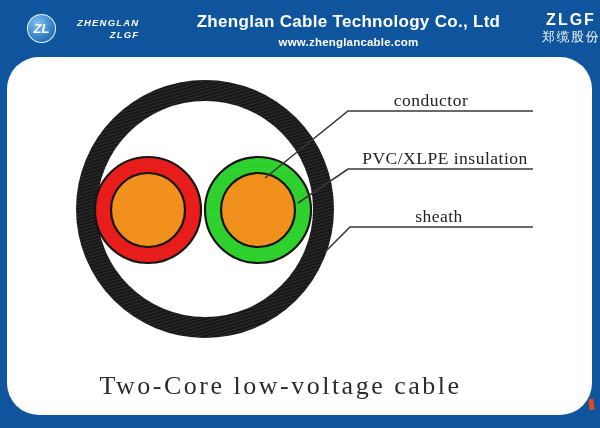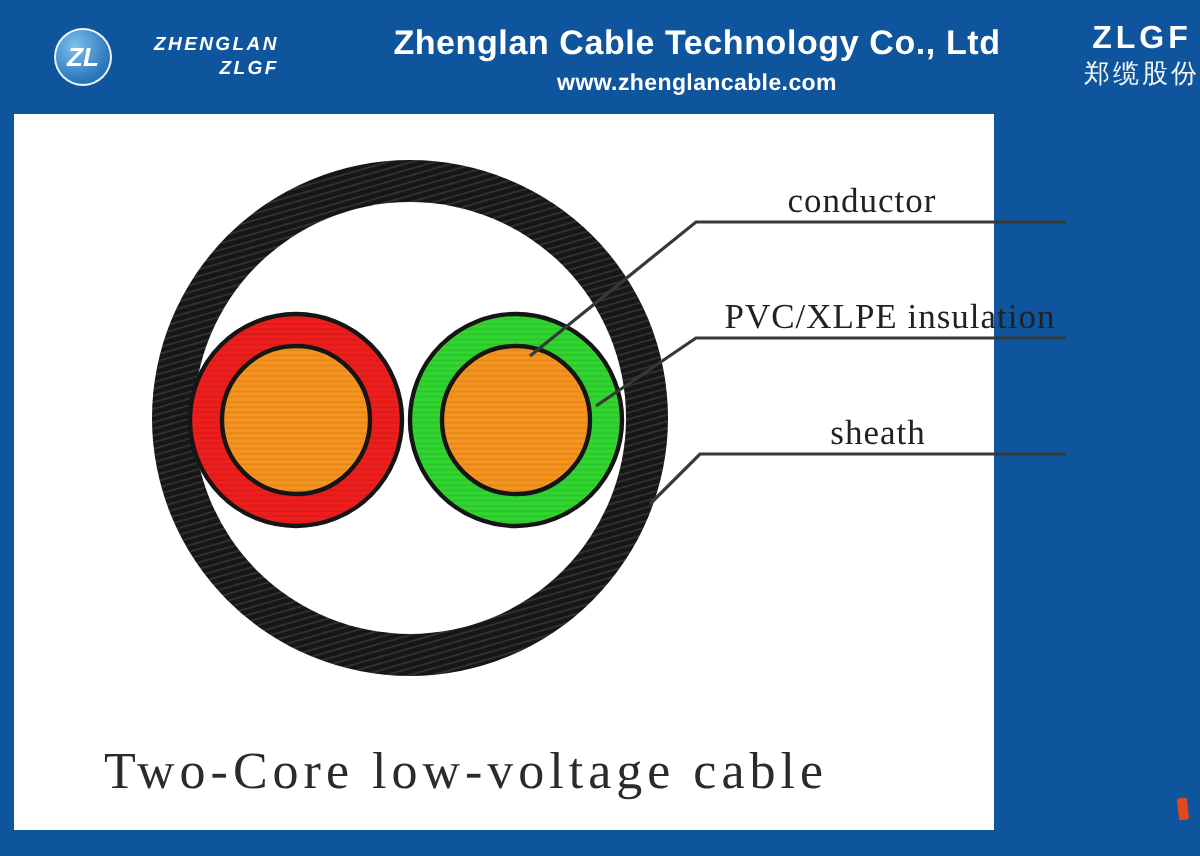--- a/index.html
+++ b/index.html
@@ -23,22 +23,23 @@
   .logo-words{color:#fff;font-weight:bold;font-style:italic;font-size:9.5px;
     letter-spacing:1.2px;line-height:1.2;text-align:right;}
   .header-center{flex:1;text-align:center;color:#fff;padding-top:2px;}
   .header-title{font-size:17px;font-weight:bold;letter-spacing:.3px;}
   .header-site{font-size:11.5px;font-weight:bold;margin-top:4px;letter-spacing:.2px;}
   .logo-right{text-align:center;color:#fff;}
   .zlgf{font-size:16px;font-weight:bold;letter-spacing:2px;line-height:1;}
   .zlgf-sub{font-size:13px;letter-spacing:1.5px;margin-top:0;opacity:.95;}
   
   .content{
-    position:absolute;left:7px;top:57px;width:490px;height:358px;
+    position:absolute;left:7px;top:57px;width:585px;height:358px;
     background:#ffffff;
+    border-radius:32px;
   }
   .diagram-svg{position:absolute;left:0;top:0;}
   .diagram-svg text{
     font-family:"Liberation Serif","DejaVu Serif",serif;
     font-size:17.5px;fill:#222;letter-spacing:.5px;
   }
   .caption{
     position:absolute;top:314px;left:0;right:38px;text-align:center;
     font-family:"Liberation Serif","DejaVu Serif",serif;
     font-size:26px;letter-spacing:2.5px;color:#2b2b2b;white-space:nowrap;

